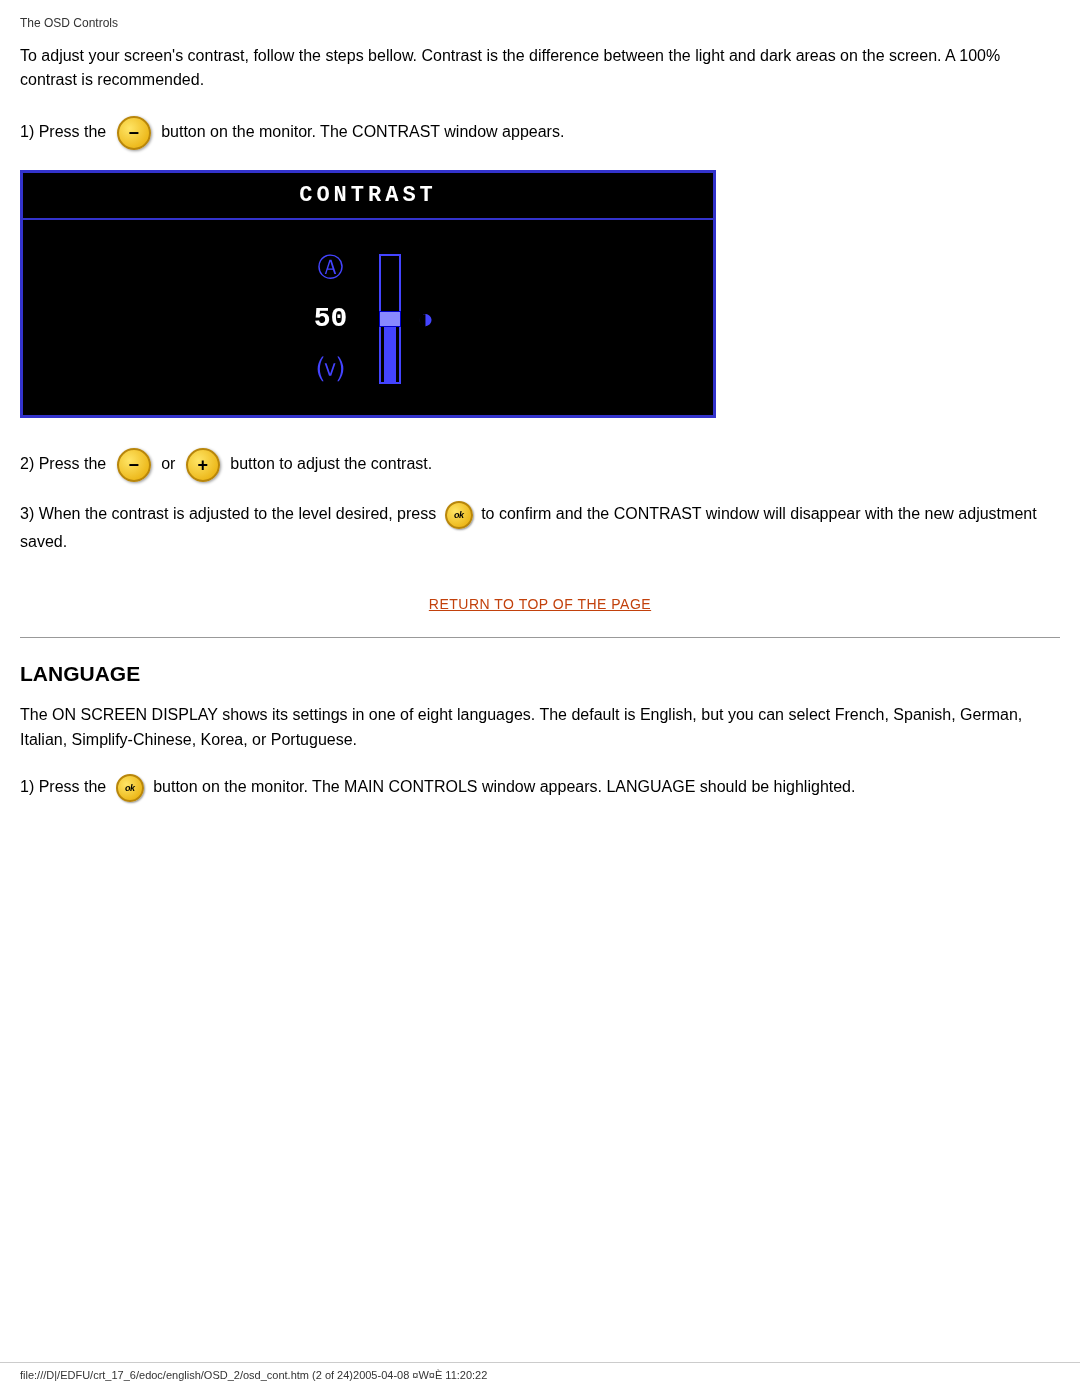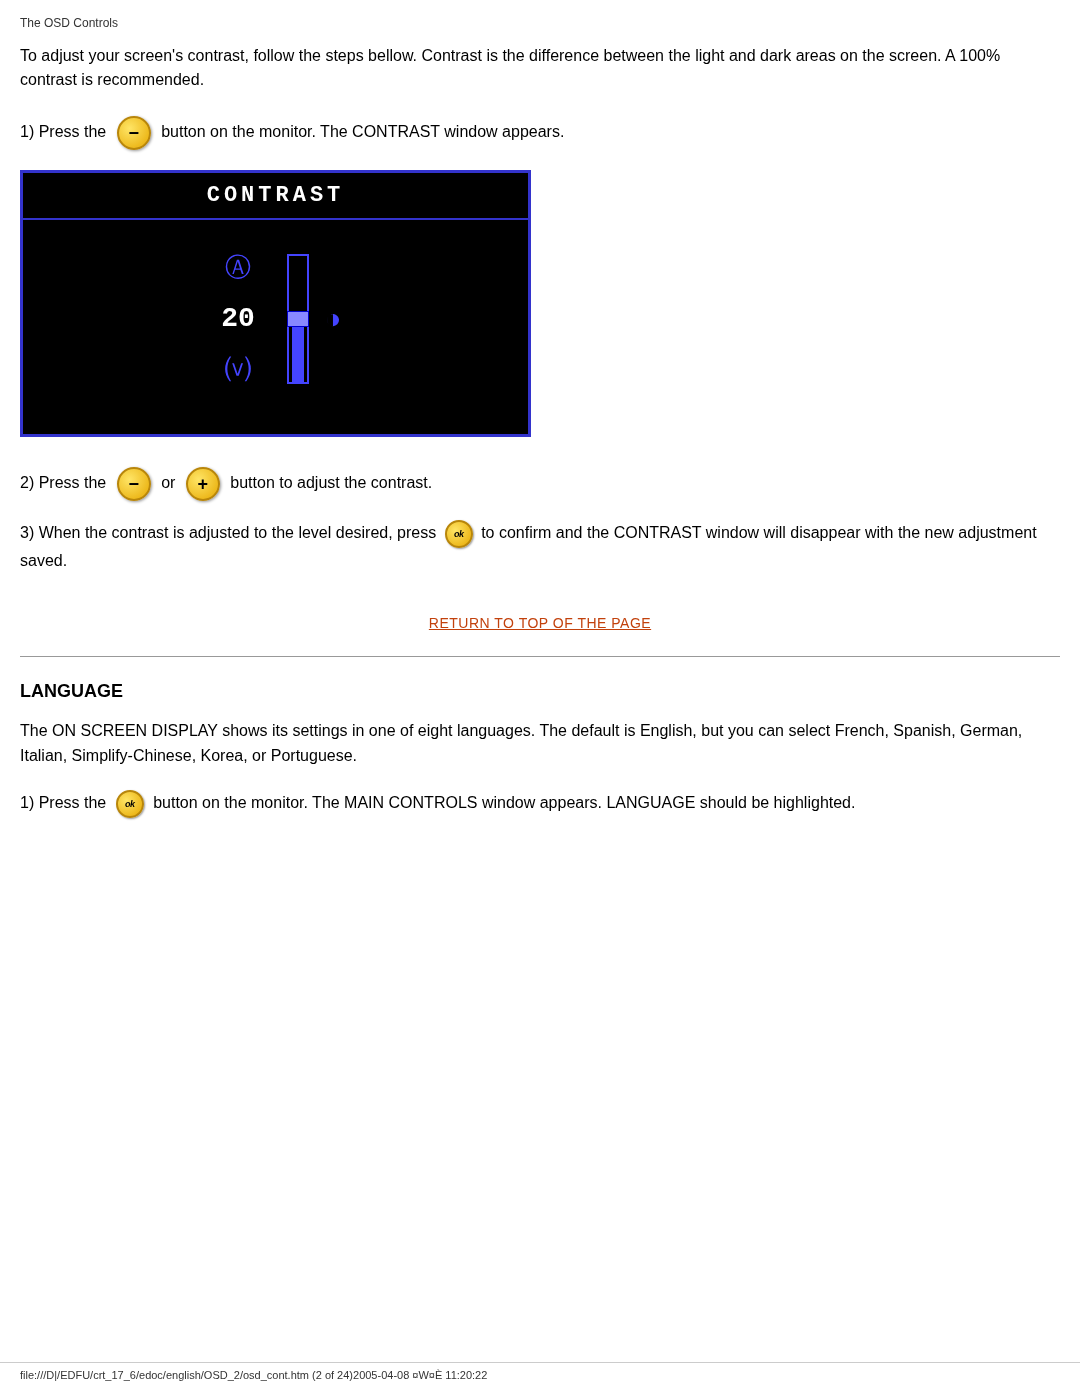--- a/index.html
+++ b/index.html
@@ -78,23 +78,23 @@
       font-weight: bold;
       color: #000;
       flex-shrink: 0;
       letter-spacing: -0.5px;
       font-style: italic;
     }
     
     .contrast-box {
       background: #000;
       border: 3px solid #3333cc;
-      width: 511px;
+      width: 696px;
       margin: 20px 0 30px 0;
-      padding: 0 0 27px 0;
+      padding: 0 0 8px 0;
     }
     .contrast-title-bar {
       background: #000;
       color: #fff;
       font-family: 'Courier New', monospace;
       font-size: 22px;
       font-weight: bold;
       letter-spacing: 4px;
       text-align: center;
       padding: 10px 0 10px 0;
@@ -159,21 +159,21 @@
       text-decoration: underline;
       font-size: 14px;
       letter-spacing: 0.5px;
     }
     .divider {
       border: none;
       border-top: 1px solid #999;
       margin: 10px 0 24px 0;
     }
     .section-heading {
-      font-size: 18px;
+      font-size: 21px;
       font-weight: bold;
       margin-bottom: 16px;
     }
     .para {
       font-size: 16px;
       line-height: 1.6;
       margin-bottom: 20px;
     }
     .footer {
       position: absolute;
@@ -212,21 +212,21 @@
     </span>
     <span>button on the monitor. The CONTRAST window appears.</span>
   </div>
 
   <div class="contrast-box">
     <div class="contrast-title-bar">CONTRAST</div>
     <div class="contrast-content">
 
       <div style="display:flex; flex-direction:column; align-items:center; gap:18px;">
         <span class="contrast-icon-up">Ⓐ</span>
-        <span class="contrast-value">20</span>
+        <span class="contrast-value">50</span>
         <span class="contrast-icon-down">⒱</span>
       </div>
 
       <div style="margin-left:10px; display:flex; flex-direction:column; align-items:center; gap:0;">
         <div class="slider-track">
           <div class="slider-fill"></div>
           <div class="slider-thumb"></div>
         </div>
       </div>
 

